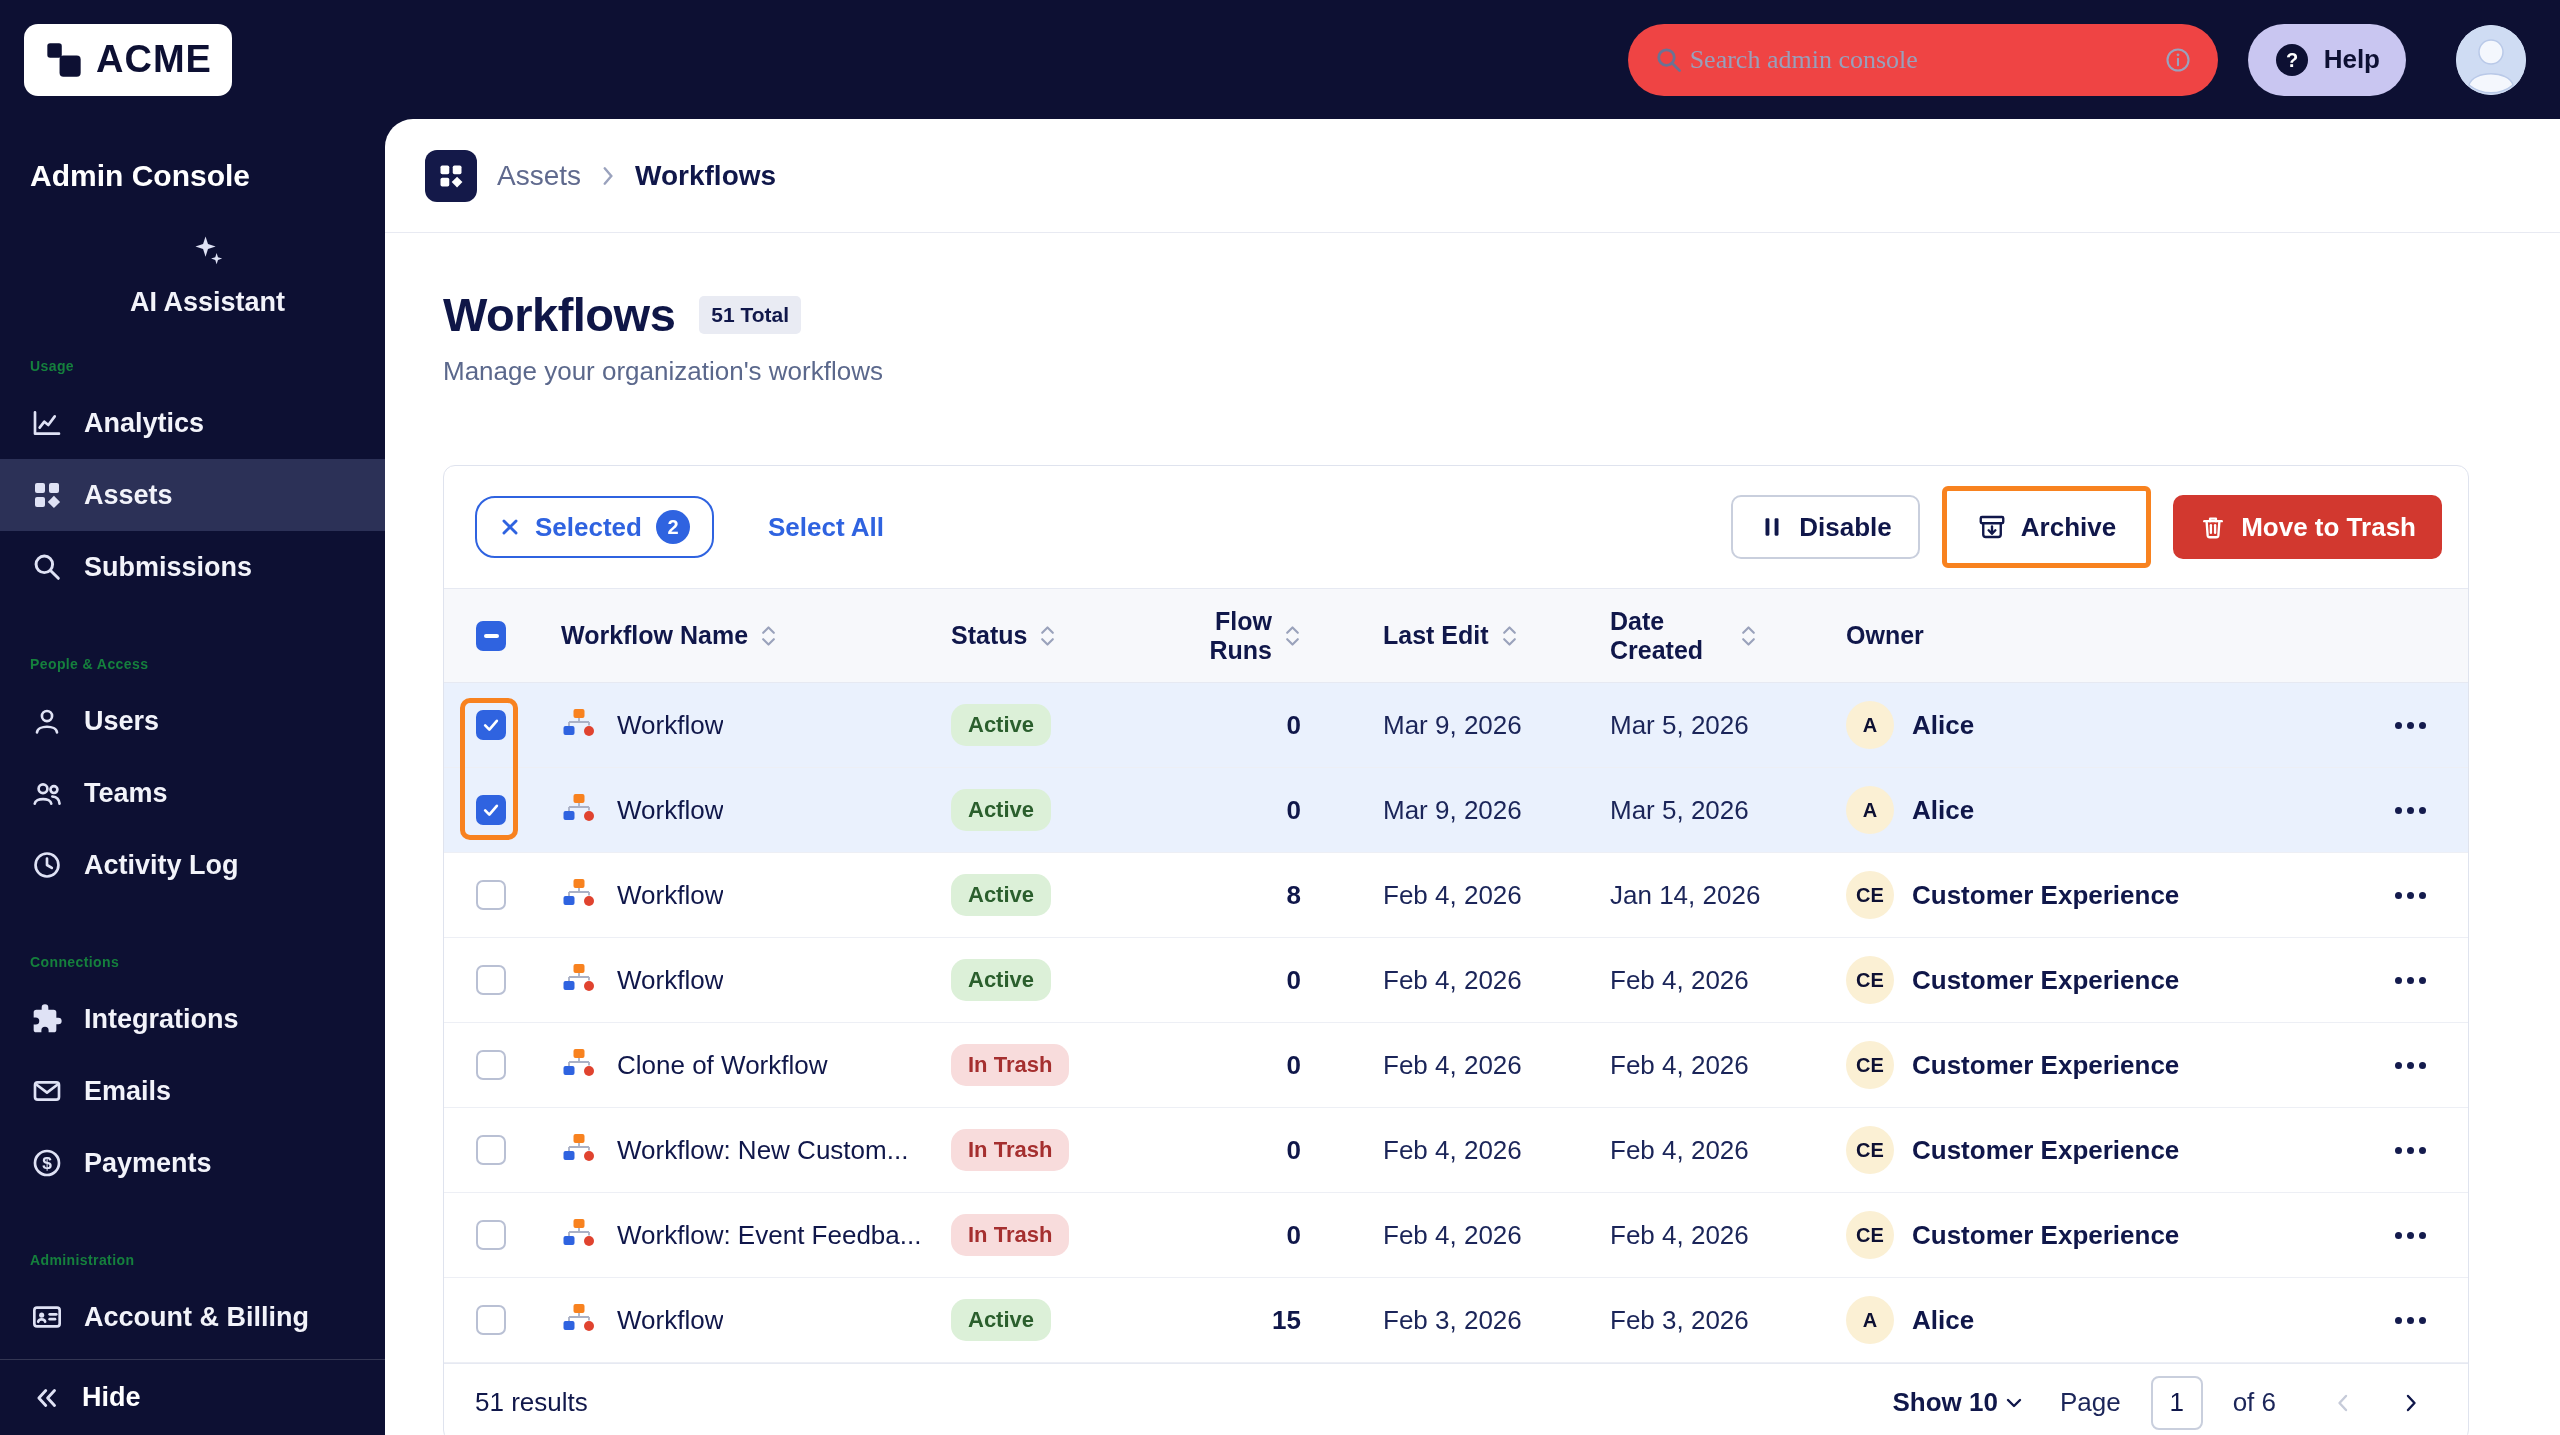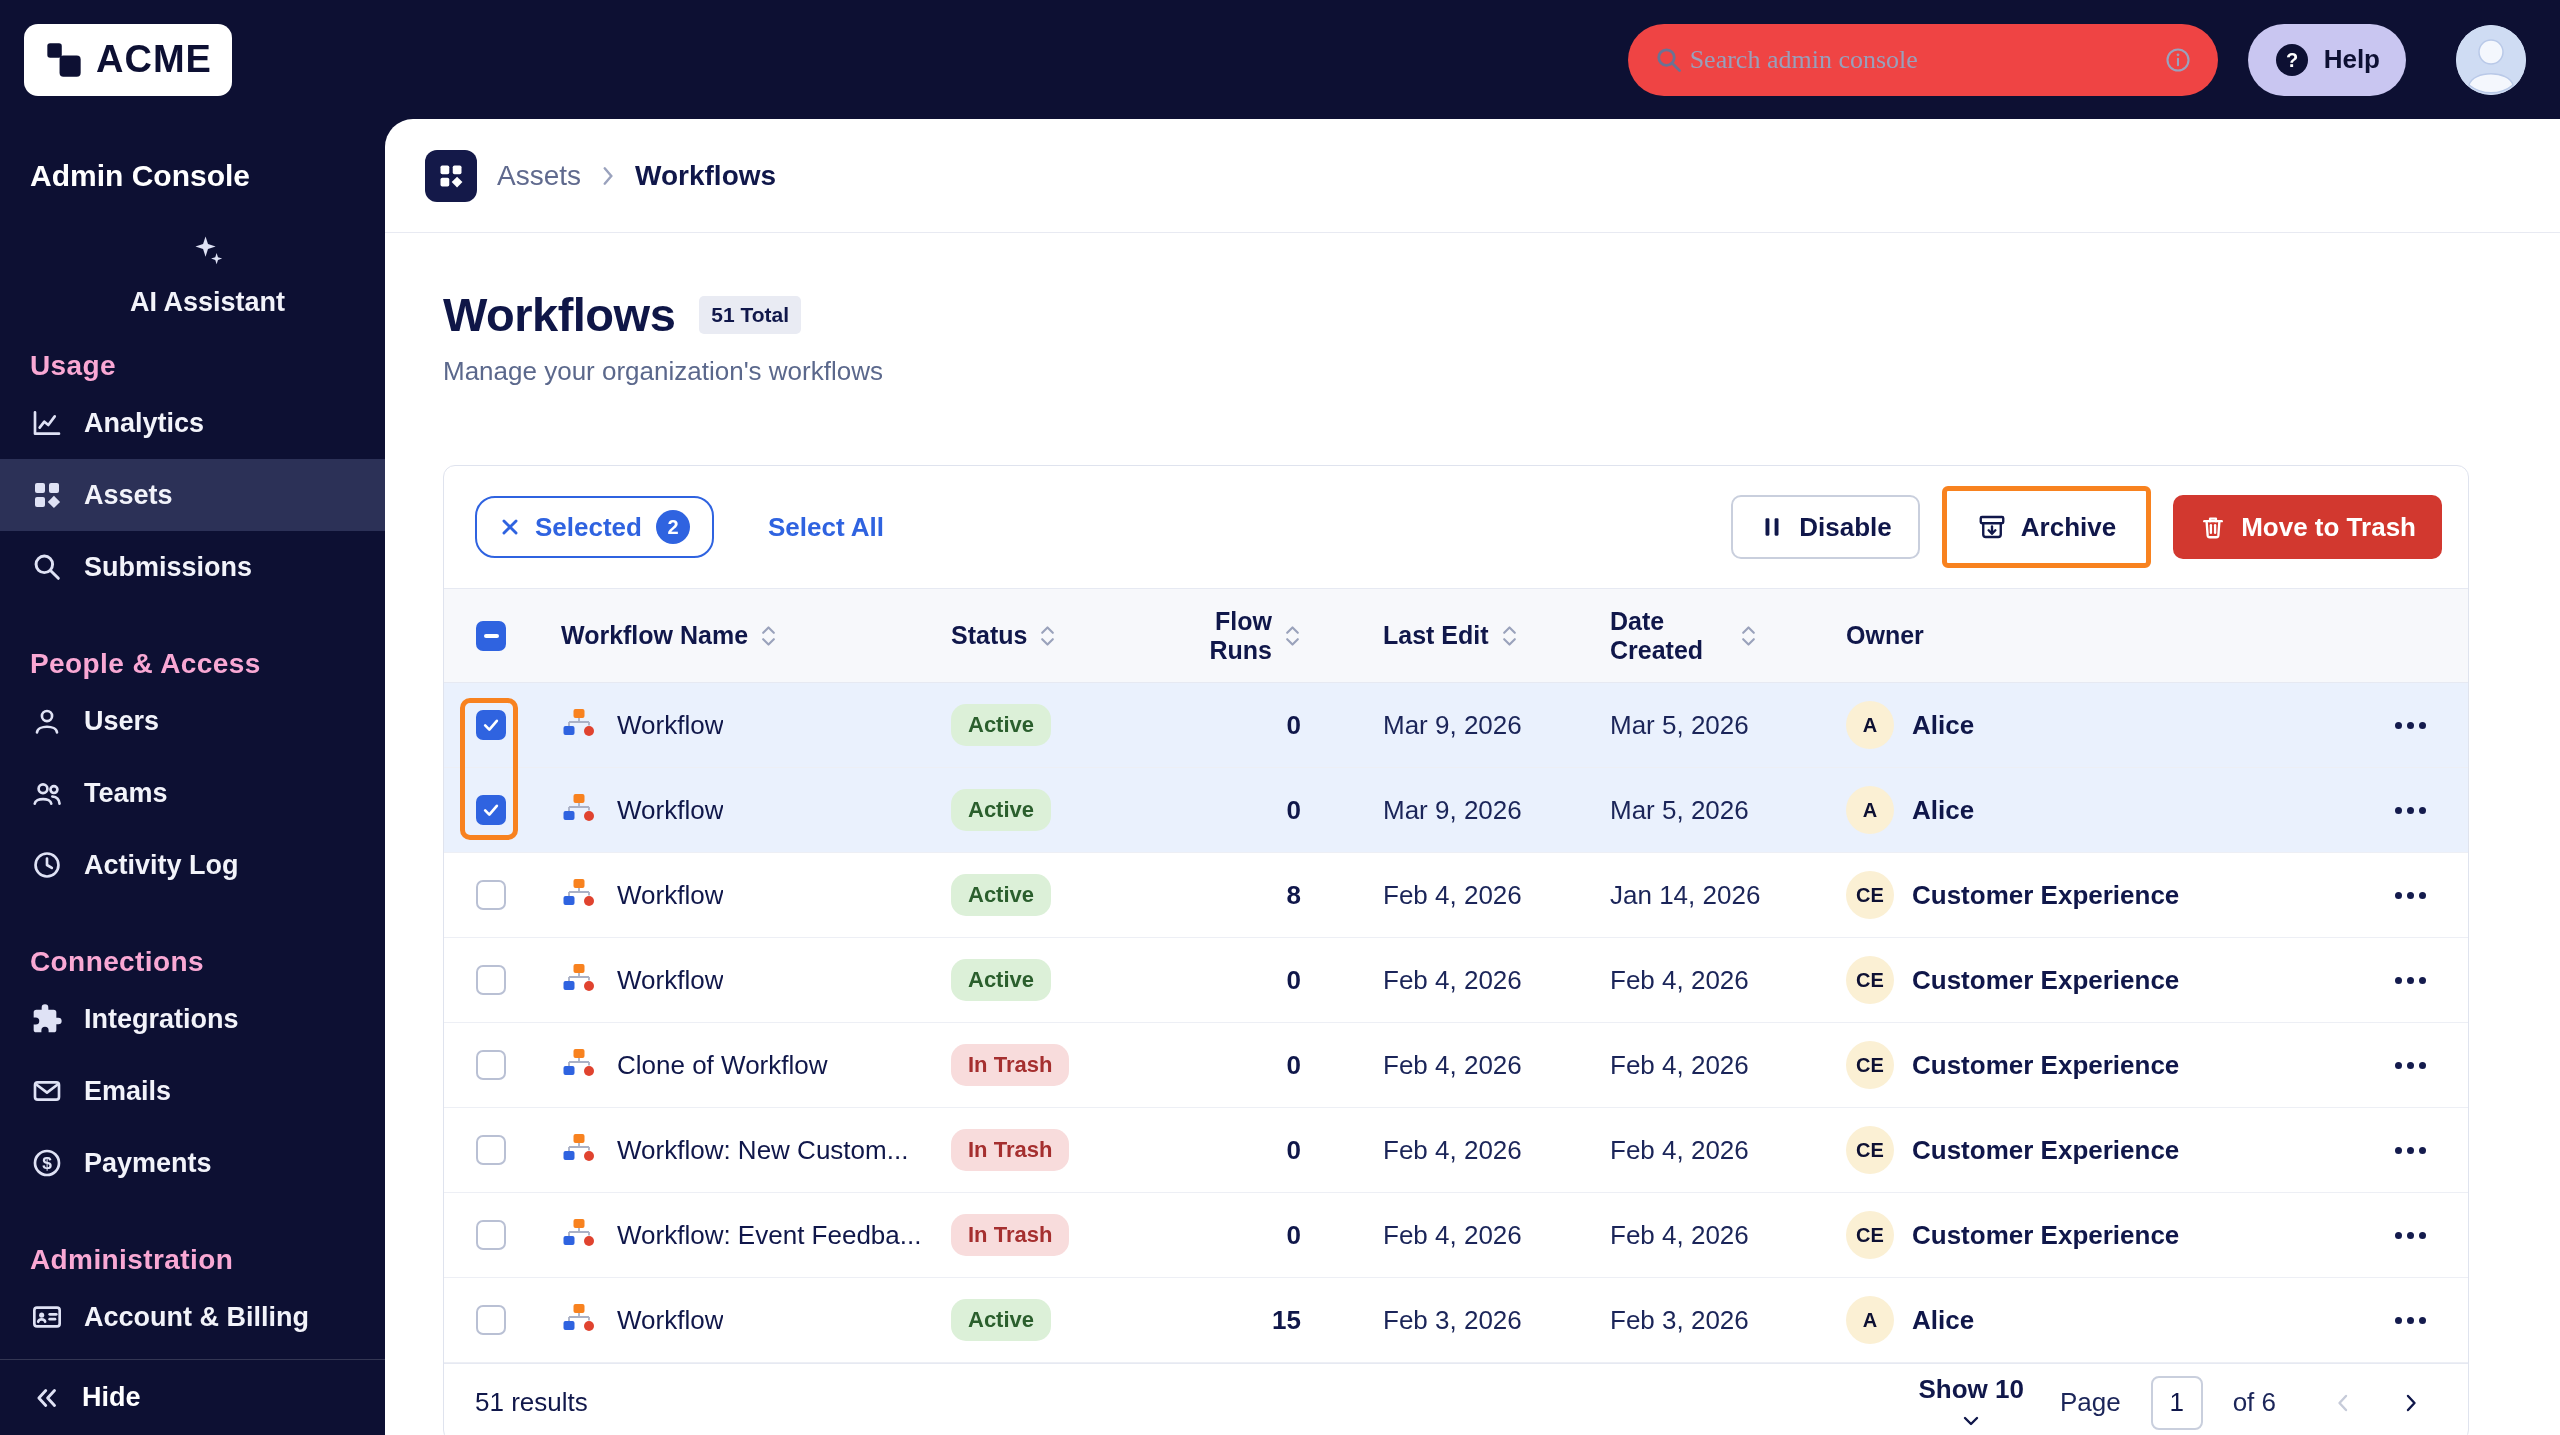--- a/index.html
+++ b/index.html
@@ -32,21 +32,21 @@
                 background:#cfdcf3; overflow:hidden; cursor:pointer; display:flex; }
 
   
   .sidebar { position:absolute; top:119px; left:0; bottom:0; width:385px; color:#fff; }
   .sidebar-title { margin:40px 0 0 30px; font-size:30px; font-weight:700; }
   .side-item { height:72px; display:flex; align-items:center; gap:20px; padding-left:30px;
                font-size:27px; font-weight:600; color:#f2f3fa; cursor:pointer; }
   .side-item.active { background:#2c3157; }
   .sicon { width:34px; height:34px; color:#dfe2f5; display:flex; align-items:center; justify-content:center; flex:none; }
   .assistant { margin-top:40px;flex-direction:column; }
-  .side-label { margin:48px 0 8px 30px; font-size:28px; font-weight:700; color:#f9a8d4;
+  .side-label { margin:48px 0 8px 30px; font-size:14px; font-weight:700; color:#15803d;
                 letter-spacing:.4px; line-height:26px; }
   .side-hide { position:absolute; bottom:0; left:0; right:0; height:76px;
                border-top:1px solid rgba(255,255,255,.16); display:flex; align-items:center;
                gap:18px; padding-left:30px; font-size:27px; font-weight:600; cursor:pointer; }
 
   
   .panel { position:absolute; top:119px; left:385px; right:0; bottom:0; background:#fff;
            border-top-left-radius:28px; overflow:hidden; }
   .crumbbar { height:114px; display:flex; align-items:center; gap:20px; padding-left:40px;
               border-bottom:1px solid #e8eaf2; }
@@ -119,21 +119,21 @@
                   justify-content:center; margin-right:18px; flex:none; }
   .owner-name { font-size:26px; font-weight:700; color:#10174a; white-space:nowrap; }
   .dots { display:flex; gap:5px; background:none; border:0; cursor:pointer; padding:12px; }
   .dots i { width:7px; height:7px; border-radius:50%; background:#141b4d; }
 
   .tfoot { height:78px; display:flex; align-items:center; padding:0 40px 0 31px;
            border-top:1px solid #e6e9f2; font-size:26px; color:#10174a; }
   .results { font-weight:500; }
   .foot-right { margin-left:auto; display:flex; align-items:center; gap:30px; }
   .show-select { display:flex; align-items:center; gap:6px; font-weight:700; cursor:pointer;
-                 background:none; border:0; font-size:26px; color:#10174a;flex-direction:column; }
+                 background:none; border:0; font-size:26px; color:#10174a; }
   .page-label { color:#1b2559; }
   .page-input { width:52px; height:54px; border:2px solid #c9cfdd; border-radius:8px;
                 text-align:center; font-size:26px; font-family:inherit; color:#10174a; outline:0; }
   .pg-btn { background:none; border:0; cursor:pointer; display:flex; padding:6px; }
   .pg-prev { color:#c6cbd9; margin-left:20px; }
   .pg-next { color:#10174a; }
 
   .annotation-checkboxes { position:absolute; left:16px; top:432px; width:58px; height:142px;
                            border:5px solid #f8821f; border-radius:10px; pointer-events:none; }
   

